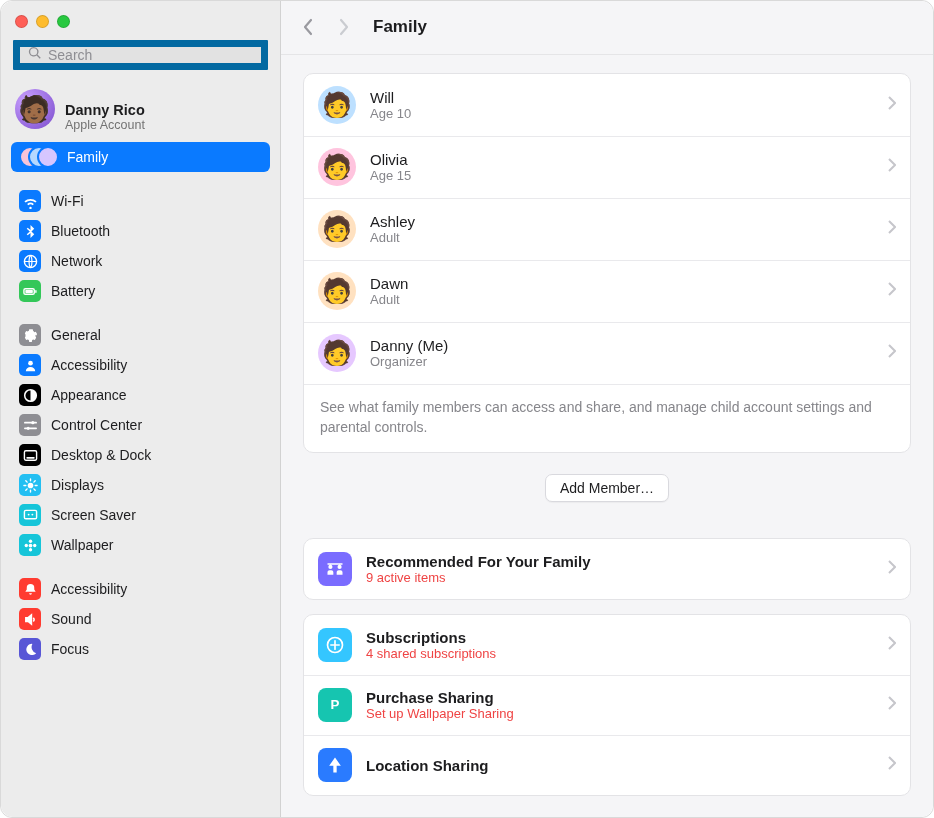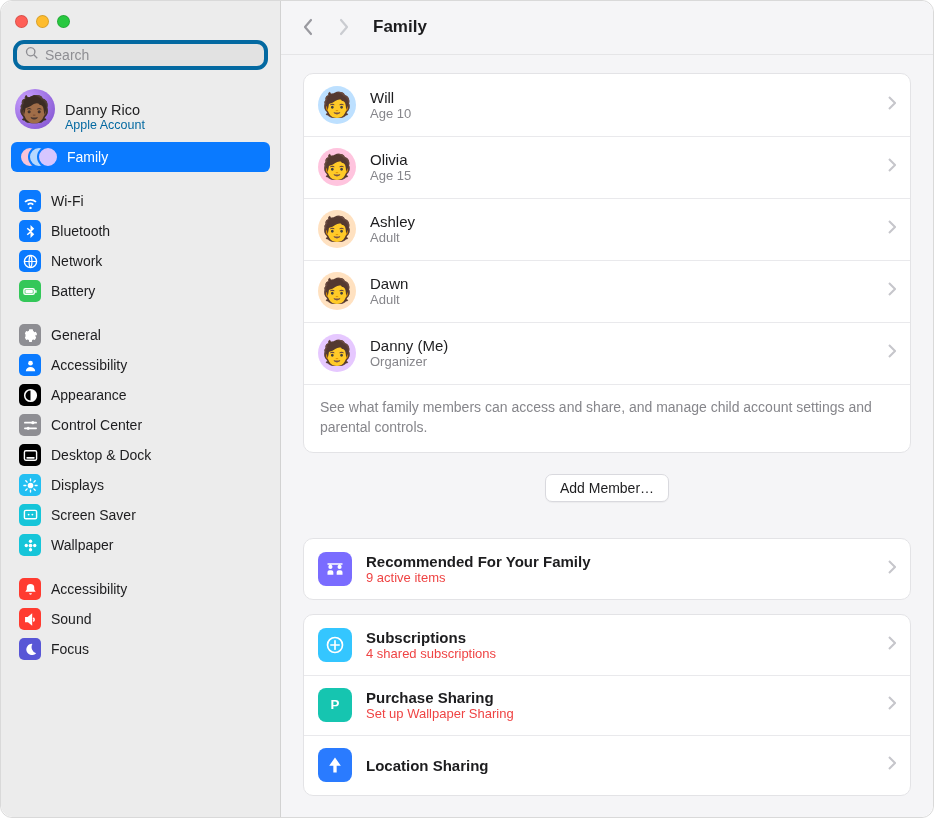--- a/index.html
+++ b/index.html
@@ -40,22 +40,22 @@
     width: 13px; height: 13px; border-radius: 50%;
     border: 0.5px solid rgba(0,0,0,.15);
   }
   .tl.red { background:#ff5f57; }
   .tl.yellow { background:#febc2e; }
   .tl.green { background:#28c840; }
   .search-wrap { padding: 0 12px 10px 12px; }
   .search {
     width: 100%;
     height: 30px;
-    border-radius: 11px;
-    border: 4px solid #0369a1;
+    border-radius: 1px;
+    border: 7px solid #0369a1;
     background: #e2e2e2;
     display: flex; align-items: center;
     padding: 0 8px;
   }
   .search svg { width:14px; height:14px; fill:#8e8e93; margin-right:6px;}
   .search input {
     border:none; background:transparent; outline:none;
     font-size:14px; flex:1; color:#1d1d1f;
   }
   .search input::placeholder { color:#8e8e93; }
@@ -64,22 +64,22 @@
     padding: 6px 14px 10px 14px;
     cursor: default;
   }
   .avatar-lg {
     width:40px; height:40px; border-radius:50%;
     background: radial-gradient(circle at 30% 30%, #c9a0ff, #7a4bcc);
     display:flex; align-items:center; justify-content:center;
     overflow:hidden; flex:0 0 auto;
   }
   .avatar-lg .memoji { font-size:26px; line-height:1; filter: saturate(.9);}
-  .account-text .name { font-size:14.5px; font-weight:400;margin-top:16px; }
-  .account-text .sub  { font-size:12.5px; color:#0369a1; }
+  .account-text .name { font-size:14.5px; font-weight:700;margin-top:16px; }
+  .account-text .sub  { font-size:12.5px; color:#737373; }
   .nav {
     padding: 0 10px 8px 10px;
     overflow-y: auto;
     flex: 1;
   }
   .nav-group { margin-bottom: 14px; }
   .nav-item {
     display:flex; align-items:center; gap:10px;
     height: 30px;
     padding: 0 8px;

